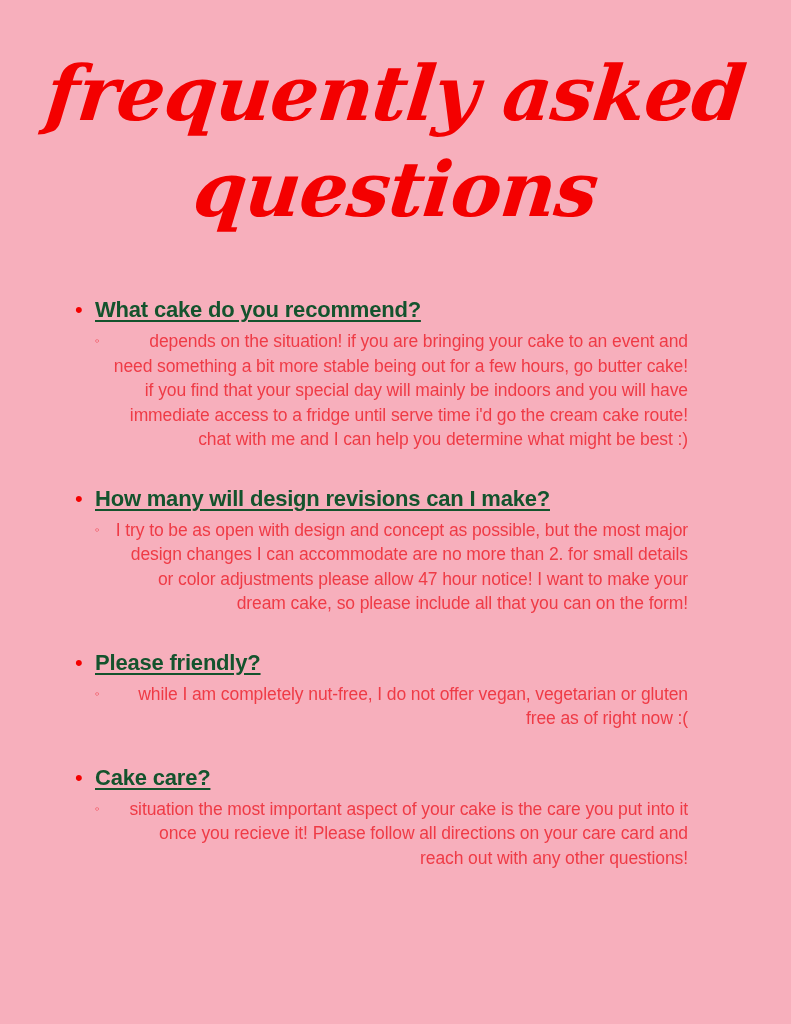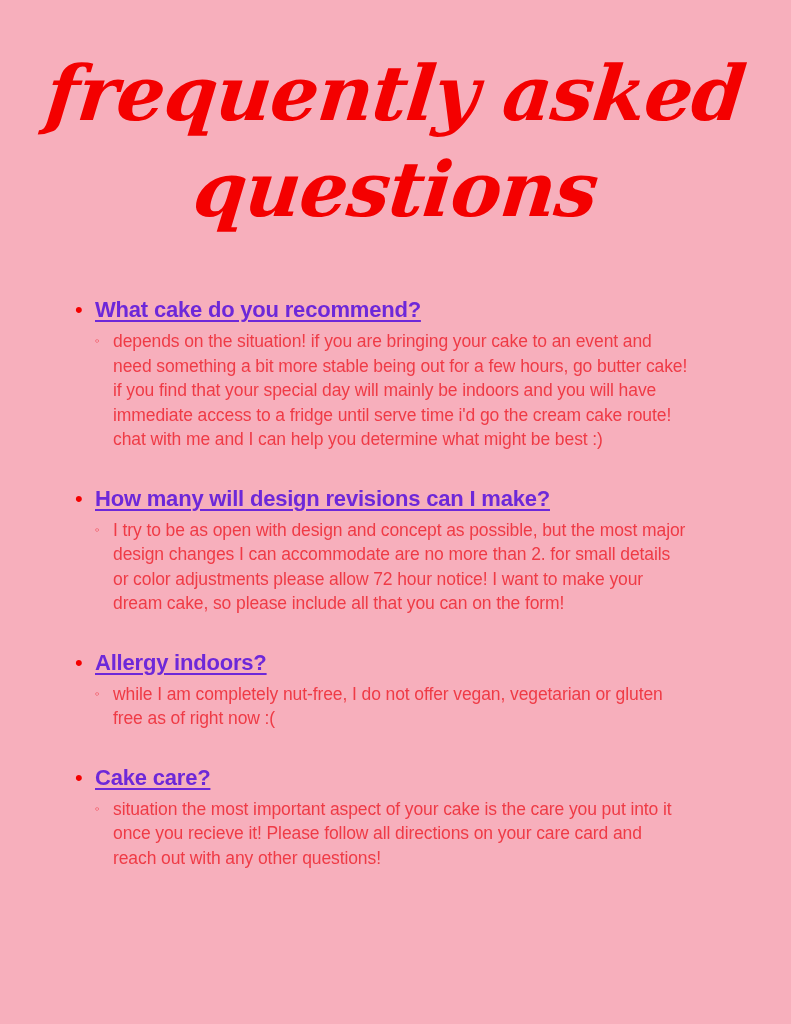--- a/index.html
+++ b/index.html
@@ -63,21 +63,21 @@
     width: 25px;
     color: #f40000;
     font-size: 22px;
     line-height: 33px;
     text-align: left;
     padding-left: 5px;
     box-sizing: border-box;
   }
   .q-text {
     flex: 1 1 auto;
-    color: #6d28d9;
+    color: #14532d;
     font-size: 22px;
     font-weight: bold;
     line-height: 33px;
     text-decoration: underline;
     text-decoration-thickness: 2px;
     text-underline-offset: 3px;
     letter-spacing: -0.2px;
   }
 
   .a-row {
@@ -94,20 +94,21 @@
     line-height: 24.5px;
     box-sizing: border-box;
   }
   .a-text {
     flex: 1 1 auto;
     color: #ef3b46;
     font-size: 17.5px;
     line-height: 24.5px;
     letter-spacing: -0.1px;
     max-width: 575px;
+    text-align: right;
   }
 </style>
 </head>
 <body>
 
 <div class="page">
 
   <div class="title-block">
     <span class="title-line line-1">frequently asked</span>
     <span class="title-line line-2">questions</span>
@@ -126,28 +127,28 @@
       </div>
     </div>
 
     <div class="faq-item">
       <div class="q-row">
         <span class="q-bullet">•</span>
         <span class="q-text">How many will design revisions can I make?</span>
       </div>
       <div class="a-row">
         <span class="a-bullet">◦</span>
-        <span class="a-text">I try to be as open with design and concept as possible, but the most major design changes I can accommodate are no more than 2. for small details or color adjustments please allow 72 hour notice! I want to make your dream cake, so please include all that you can on the form!</span>
+        <span class="a-text">I try to be as open with design and concept as possible, but the most major design changes I can accommodate are no more than 2. for small details or color adjustments please allow 47 hour notice! I want to make your dream cake, so please include all that you can on the form!</span>
       </div>
     </div>
 
     <div class="faq-item">
       <div class="q-row">
         <span class="q-bullet">•</span>
-        <span class="q-text">Allergy indoors?</span>
+        <span class="q-text">Please friendly?</span>
       </div>
       <div class="a-row">
         <span class="a-bullet">◦</span>
         <span class="a-text">while I am completely nut-free, I do not offer vegan, vegetarian or gluten free as of right now :(</span>
       </div>
     </div>
 
     <div class="faq-item">
       <div class="q-row">
         <span class="q-bullet">•</span>

